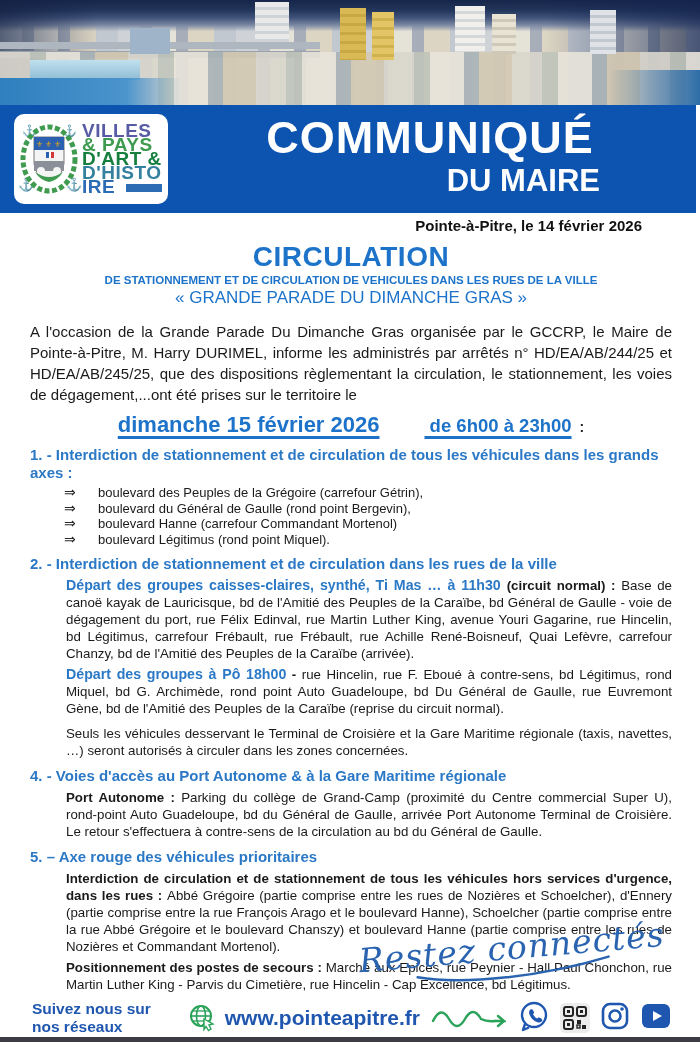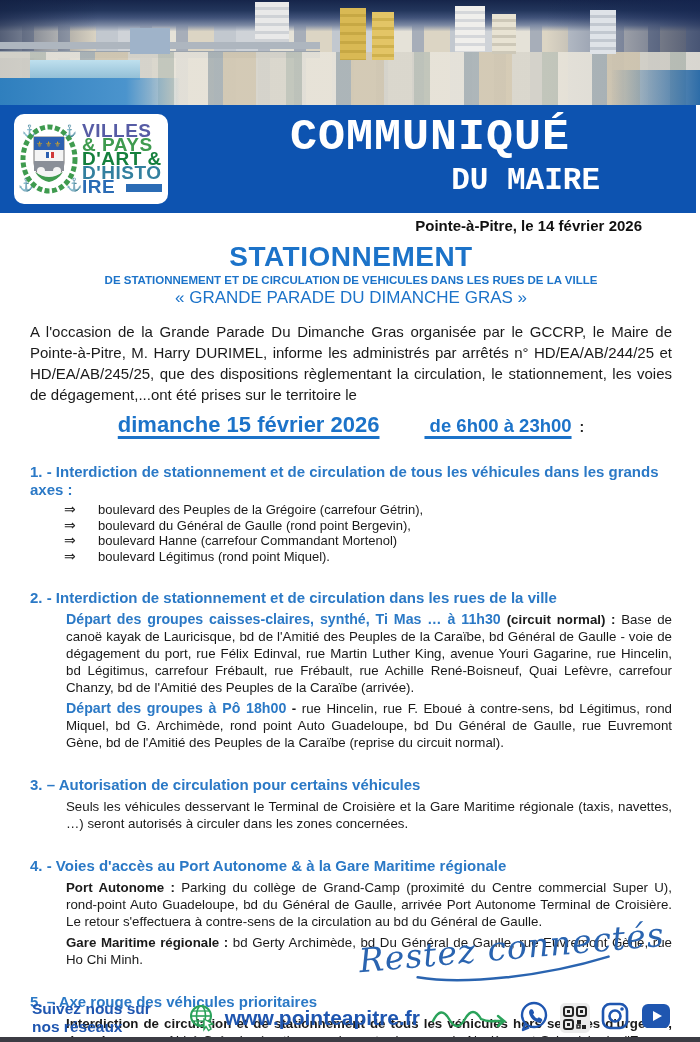--- a/index.html
+++ b/index.html
@@ -27,37 +27,37 @@
   .t5 { left:492px; top:14px; width:24px; height:40px; background:repeating-linear-gradient(180deg,#e8e3d3 0 5px,#cdc8b8 5px 8px); }
   .t6 { left:590px; top:10px; width:26px; height:44px; background:repeating-linear-gradient(180deg,#dfe3e8 0 5px,#c2c8d0 5px 8px); }
   .t7 { left:130px; top:28px; width:40px; height:26px; background:#9fb3c9; }
   .t8 { left:30px;  top:60px; width:110px; height:20px; background:linear-gradient(180deg,#bfe0ee,#8fbcd4); }
 
   
   .banner { position:absolute; left:0; top:105px; width:696px; height:108px; background:#0d53b0; }
   .logo-card { position:absolute; left:14px; top:9px; width:154px; height:90px; background:#fff; border-radius:10px; display:flex; align-items:center; padding:4px 4px 4px 2px; }
   .logo-text { display:flex; flex-direction:column; line-height:14px; font-weight:bold; font-size:19px; letter-spacing:.5px; }
   .ll1{color:#575ca5;} .ll2{color:#3f9b4f;} .ll3{color:#15803d;} .ll4{color:#33809f;} .ll5{color:#2b6cb5; background:linear-gradient(90deg,transparent 55%, #2b6cb5 55%); background-size:100% 60%; background-repeat:no-repeat; background-position:0 70%;}
-  .banner-title { position:absolute; left:175px; top:8px; width:510px; text-align:center; color:#fff; font-weight:bold;font-family:Liberation Mono, monospace; }
+  .banner-title { position:absolute; left:175px; top:8px; width:510px; text-align:center; color:#fff; font-weight:bold; }
   .banner-title .l1 { font-size:45px; letter-spacing:1px; line-height:50px; }
   .banner-title .l2 { font-size:31px; line-height:36px; text-align:right; padding-right:85px; }
   .dateline { position:absolute; top:217px; right:58px; font-weight:bold; font-size:15px; color:#111; }
 
   
   .content { position:absolute; left:30px; top:241px; width:642px; color:#1a1a1a; }
   .main-title { text-align:center; color:#1c73c9; font-weight:bold; font-size:28px; letter-spacing:.5px; }
   .subtitle { text-align:center; color:#1c73c9; font-weight:bold; font-size:11.5px; margin-top:1px; }
   .event { text-align:center; color:#1c73c9; font-weight:normal; font-size:17px; margin-top:2px; }
   .intro { margin-top:13px; font-size:15px; line-height:21px; text-align:justify; }
   .date-banner { text-align:center; margin-top:7px; }
   .date-banner .big { color:#1c73c9; font-weight:bold; font-size:22px; text-decoration:underline; text-decoration-thickness:2.5px; text-underline-offset:4px; }
   .date-banner .small { color:#1c73c9; font-weight:bold; font-size:18.5px; text-decoration:underline; text-decoration-thickness:2.5px; text-underline-offset:4px;margin-left:45px; }
   .date-banner .colon { color:#222; font-weight:bold; font-size:14px; margin-left:8px; }
 
-  .section { margin-top:25px; }
+  .section { margin-top:8px; }
   .sec-head { color:#2b79c6; font-weight:bold; font-size:15px; line-height:18px; }
   .bullets { margin-top:3px; }
   .bullet { display:flex; font-size:13px; line-height:15.5px; }
   .bullet .arrow { width:34px; margin-left:34px; color:#2b2b2b; font-size:14px; }
   .sec-par { margin:4px 0 0 36px; font-size:13.3px; line-height:17px; text-align:justify; }
   .lead-blue { color:#2b79c6; font-weight:bold; font-size:14.2px; }
   .lead-bold { font-weight:bold; }
 
   
   .connect { position:absolute; right:34px; top:928px; transform:rotate(-5deg); color:#2a64b0; text-align:center; }
@@ -123,21 +123,21 @@
     </div>
     <div class="banner-title">
       <div class="l1">COMMUNIQUÉ</div>
       <div class="l2">DU MAIRE</div>
     </div>
   </div>
 
   <div class="dateline">Pointe-à-Pitre, le 14 février 2026</div>
 
   <div class="content">
-    <div class="main-title">STATIONNEMENT</div>
+    <div class="main-title">CIRCULATION</div>
     <div class="subtitle">DE STATIONNEMENT ET DE CIRCULATION DE VEHICULES DANS LES RUES DE LA VILLE</div>
     <div class="event">« GRANDE PARADE DU DIMANCHE GRAS »</div>
 
     <p class="intro">A l'occasion de la Grande Parade Du Dimanche Gras organisée par le GCCRP, le Maire de Pointe-à-Pitre, M. Harry DURIMEL, informe les administrés par arrêtés n° HD/EA/AB/244/25 et HD/EA/AB/245/25, que des dispositions règlementant la circulation, le stationnement, les voies de dégagement,...ont été prises sur le territoire le</p>
 
     <div class="date-banner">
       <span class="big">dimanche 15 février 2026</span><span class="small"> de 6h00 à 23h00</span><span class="colon">:</span>
     </div>
 
     <div class="section">
@@ -162,28 +162,26 @@
       </div>
     </div>
 
     <div class="section">
       <div class="sec-head"><span>2. -</span> <span>Interdiction de stationnement et de circulation dans les rues de la ville</span></div>
       <p class="sec-par"><span class="lead-blue">Départ des groupes caisses-claires, synthé, Ti Mas … à 11h30 </span><span class="lead-bold">(circuit normal) : </span><span>Base de canoë kayak de Lauricisque, bd de l'Amitié des Peuples de la Caraïbe, bd Général de Gaulle - voie de dégagement du port, rue Félix Edinval, rue Martin Luther King, avenue Youri Gagarine, rue Hincelin, bd Légitimus, carrefour Frébault, rue Frébault, rue Achille René-Boisneuf, Quai Lefèvre, carrefour Chanzy, bd de l'Amitié des Peuples de la Caraïbe (arrivée).</span></p>
       <p class="sec-par"><span class="lead-blue">Départ des groupes à Pô 18h00</span><span class="lead-bold"> - </span><span>rue Hincelin, rue F. Eboué à contre-sens, bd Légitimus, rond Miquel, bd G. Archimède, rond point Auto Guadeloupe, bd Du Général de Gaulle, rue Euvremont Gène, bd de l'Amitié des Peuples de la Caraïbe (reprise du circuit normal).</span></p>
     </div>
 
     <div class="section">
-      <div class="sec-head"><span>3. –</span> <span>Autorisation de circulation pour certains véhicules</span></div>
       <p class="sec-par"><span>Seuls les véhicules desservant le Terminal de Croisière et la Gare Maritime régionale (taxis, navettes, …) seront autorisés à circuler dans les zones concernées.</span></p>
     </div>
 
     <div class="section">
       <div class="sec-head"><span>4. -</span> <span>Voies d'accès au Port Autonome &amp; à la Gare Maritime régionale</span></div>
       <p class="sec-par"><span class="lead-bold">Port Autonome : </span><span>Parking du collège de Grand-Camp (proximité du Centre commercial Super U), rond-point Auto Guadeloupe, bd du Général de Gaulle, arrivée Port Autonome Terminal de Croisière. Le retour s'effectuera à contre-sens de la circulation au bd du Général de Gaulle.</span></p>
-      <p class="sec-par"><span class="lead-bold">Gare Maritime régionale : </span><span>bd Gerty Archimède, bd Du Général de Gaulle, rue Euvremont Gène, rue Ho Chi Minh.</span></p>
     </div>
 
     <div class="section">
       <div class="sec-head"><span>5. –</span> <span>Axe rouge des véhicules prioritaires</span></div>
       <p class="sec-par"><span class="lead-bold">Interdiction de circulation et de stationnement de tous les véhicules hors services d'urgence, dans les rues : </span><span>Abbé Grégoire (partie comprise entre les rues de Nozières et Schoelcher), d'Ennery (partie comprise entre la rue François Arago et le boulevard Hanne), Schoelcher (partie comprise entre la rue Abbé Grégoire et le boulevard Chanszy) et boulevard Hanne (partie comprise entre les rues de Nozières et Commandant Mortenol).</span></p>
       <p class="sec-par"><span class="lead-bold">Positionnement des postes de secours : </span><span>Marché aux Epices, rue Peynier - Hall Paul Chonchon, rue Martin Luther King - Parvis du Cimetière, rue Hincelin - Cap Excellence, bd Légitimus.</span></p>
     </div>
 
   </div>
 

